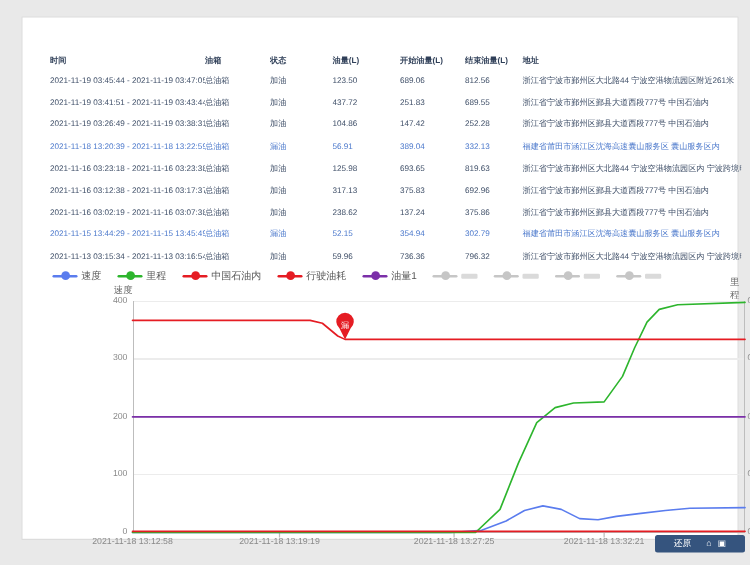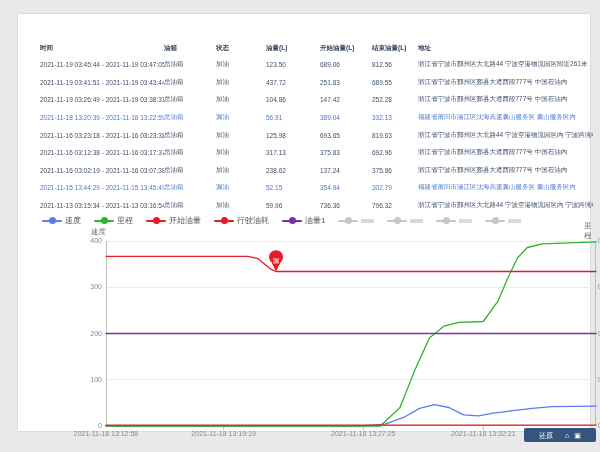--- a/index.html
+++ b/index.html
@@ -150,21 +150,21 @@
         <span class="legend-item">
           <span class="lmark" style="background: rgb(45, 181, 45);">
             <span class="ldot" style="background: rgb(45, 181, 45);"></span>
           </span>
           <span>里程</span>
         </span>
         <span class="legend-item">
           <span class="lmark" style="background: rgb(229, 28, 35);">
             <span class="ldot" style="background: rgb(229, 28, 35);"></span>
           </span>
-          <span>开始油量</span>
+          <span>中国石油内</span>
         </span>
         <span class="legend-item">
           <span class="lmark" style="background: rgb(229, 28, 35);">
             <span class="ldot" style="background: rgb(229, 28, 35);"></span>
           </span>
           <span>行驶油耗</span>
         </span>
         <span class="legend-item">
           <span class="lmark" style="background: rgb(123, 47, 168);">
             <span class="ldot" style="background: rgb(123, 47, 168);"></span>

